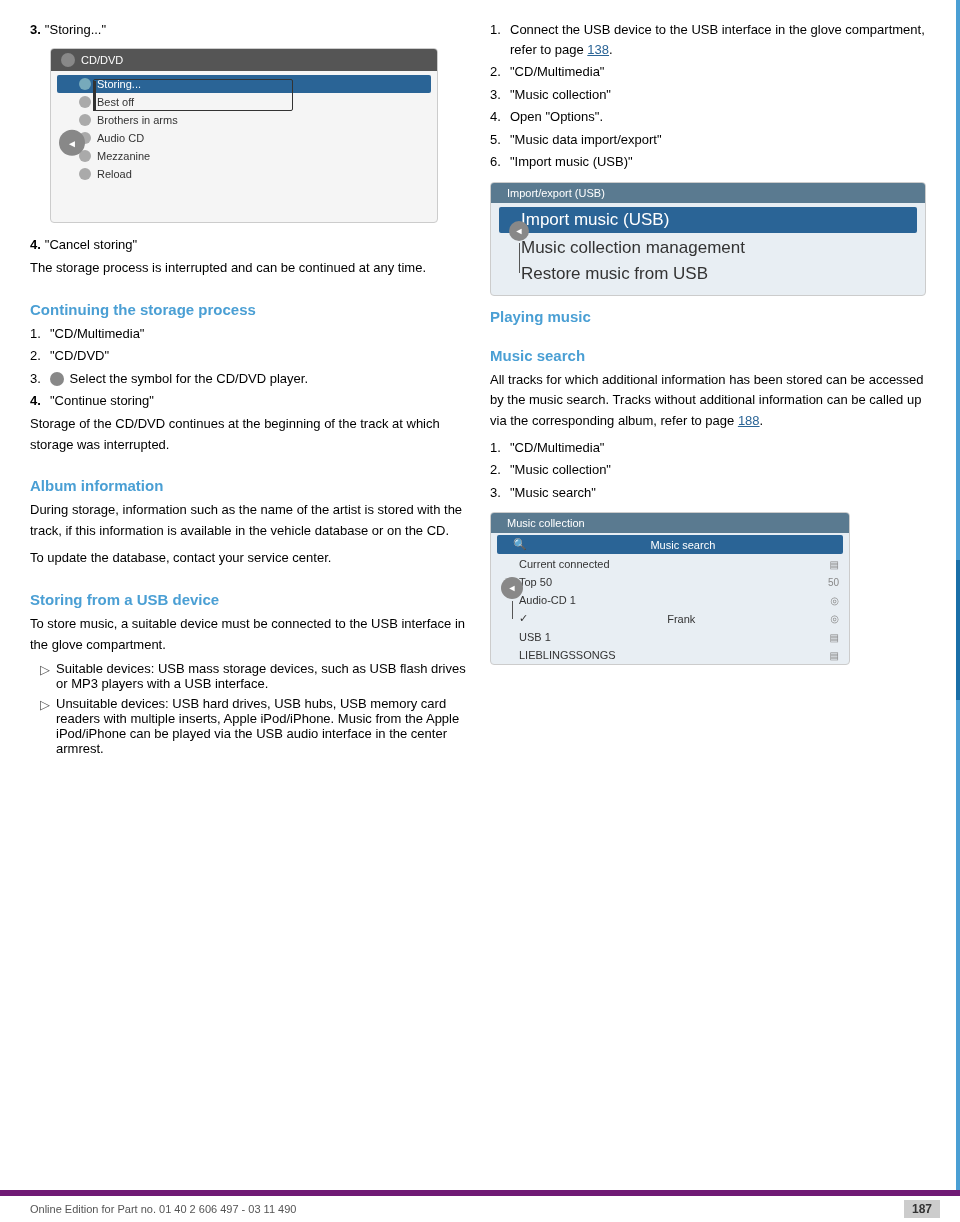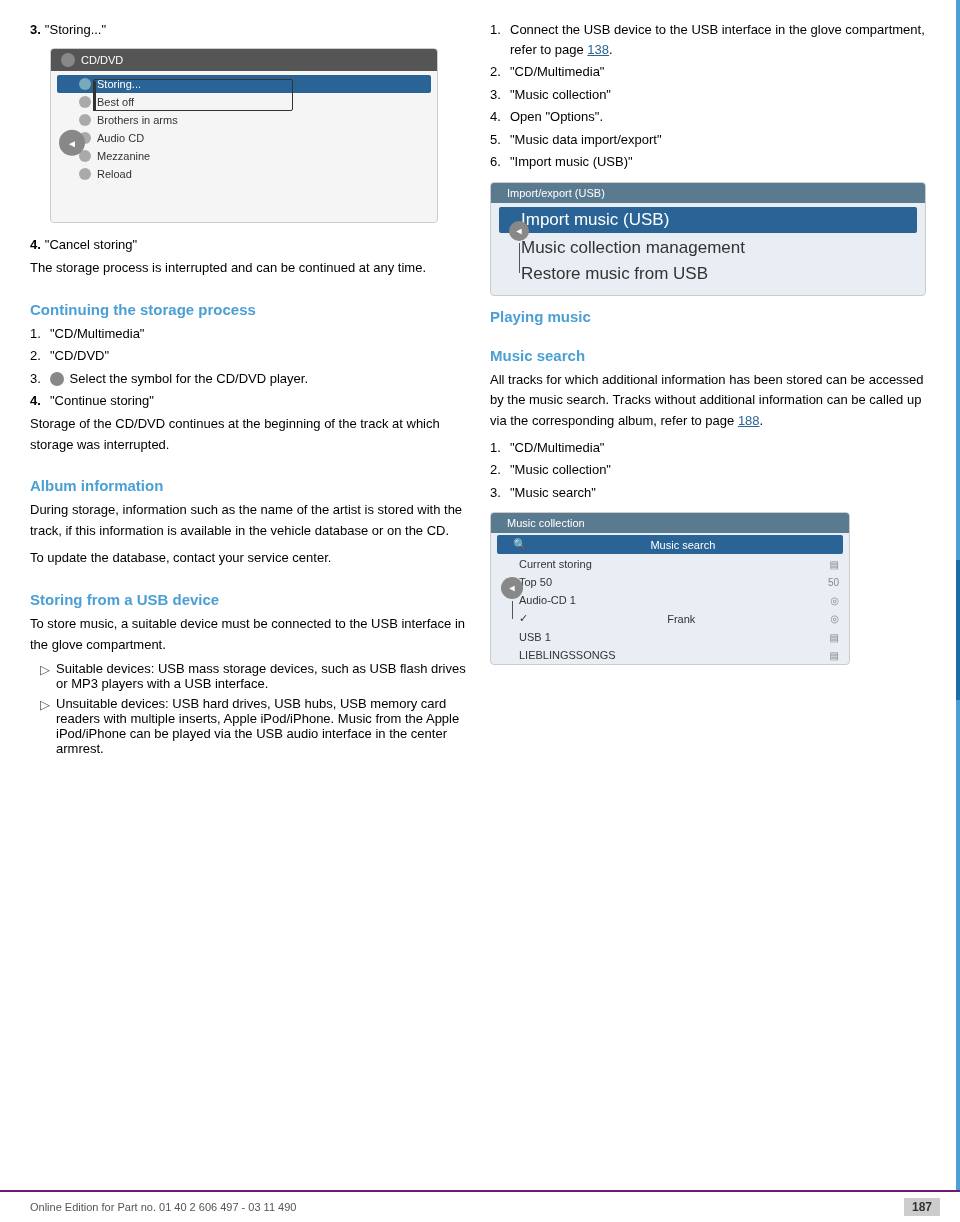--- a/index.html
+++ b/index.html
@@ -225,21 +225,21 @@
     .blue-link { color: #2a6496; text-decoration: underline; cursor: pointer; }
     .bullet-arrow { margin-left: 10px; margin-bottom: 5px; display: flex; gap: 6px; }
     .arrow-sym { color: #555; flex-shrink: 0; margin-top: 1px; }
 
     
     .footer {
       position: absolute;
       bottom: 0; left: 0; right: 0;
       height: 32px;
       background: #fff;
-      border-top: 2px solid #701a75;
+      border-top: 6px solid #701a75;
       display: flex;
       align-items: center;
       justify-content: space-between;
       padding: 0 20px 0 30px;
       font-size: 11px;
       color: #555;
     }
     .page-num-box {
       background: #ccc;
       color: #333;
@@ -432,21 +432,21 @@
             <div style="width:22px;height:22px;background:#888;border-radius:50%;display:flex;align-items:center;justify-content:center;color:#fff;font-size:9px;">◄</div>
             <div style="width:1px;height:18px;background:#555;margin:2px auto 0;"></div>
           </div>
 
           <div class="music-menu-item highlighted">
             <span style="margin-right:4px;">🔍</span>
             <span>Music search</span>
             <span class="right-icon"></span>
           </div>
           <div class="music-menu-item">
-            <span>Current storing</span>
+            <span>Current connected</span>
             <span class="right-icon">▤</span>
           </div>
           <div class="music-menu-item">
             <span>Top 50</span>
             <span class="right-icon">50</span>
           </div>
           <div class="music-menu-item">
             <span>Audio-CD 1</span>
             <span class="right-icon">◎</span>
           </div>

